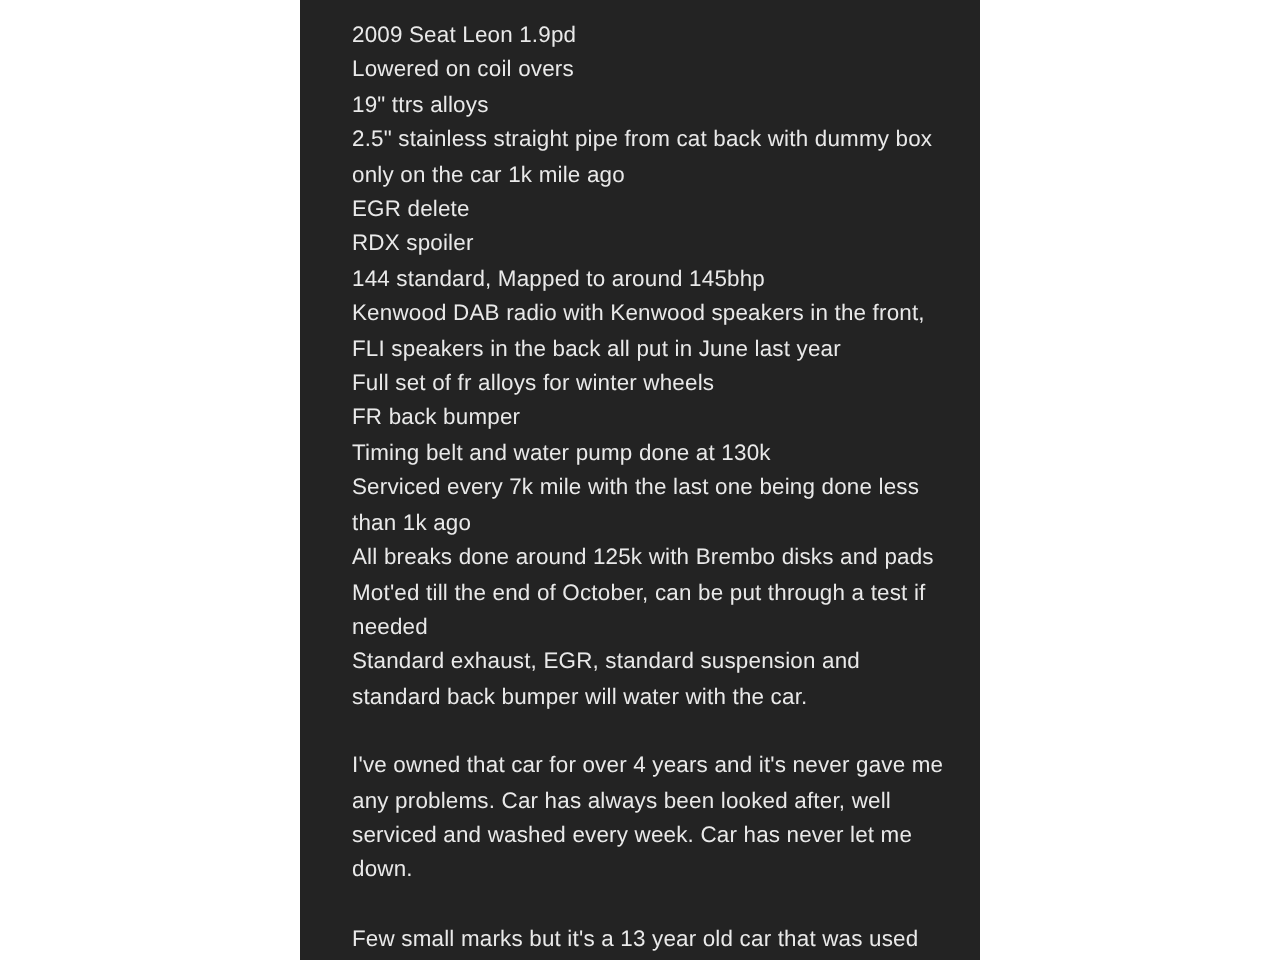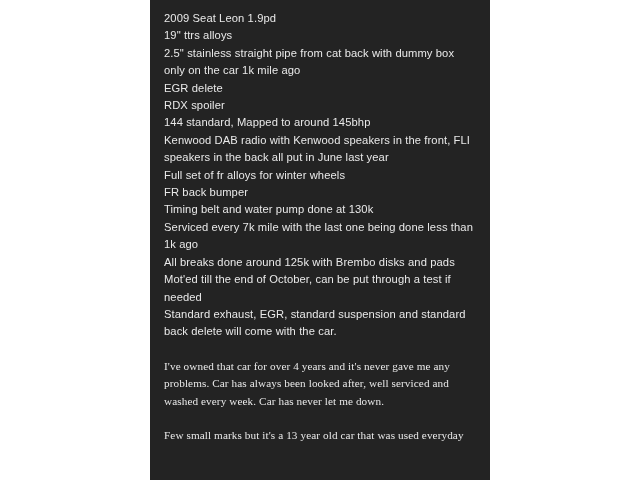--- a/index.html
+++ b/index.html
@@ -30,72 +30,72 @@
   .pad-right { right: 0; }
   #listing-card {
     position: absolute;
     left: 150px;
     top: 0;
     width: 340px;
     height: 480px;
     background: #232323;
     color: #e8e8e8;
     box-sizing: border-box;
-    padding: 10px 14px 8px 14px;
+    padding: 10px 14px 8px 26px;
     overflow: hidden;
   }
   .spec-list {
     margin: 0;
     padding: 0;
     list-style: none;
   }
   .spec-list li {
     font-size: 11.2px;
     line-height: 17.4px;
     color: #e9e9e9;
     margin: 0 0 0 0;
     letter-spacing: 0.1px;
   }
   .para {
     font-size: 11.2px;
     line-height: 17.4px;
     color: #e9e9e9;
     margin: 0;
     letter-spacing: 0.1px;
-    font-family: Liberation Serif, serif;
   }
   .gap {
     height: 17px;
   }
 </style>
 </head>
 <body>
 
 <div id="page">
 
   <div class="pad-left"></div>
   <div class="pad-right"></div>
 
   <div id="listing-card">
 
     <ul class="spec-list">
       <li>2009 Seat Leon 1.9pd</li>
+      <li>Lowered on coil overs</li>
       <li>19" ttrs alloys</li>
       <li>2.5" stainless straight pipe from cat back with dummy box only on the car 1k mile ago</li>
       <li>EGR delete</li>
       <li>RDX spoiler</li>
       <li>144 standard, Mapped to around 145bhp</li>
       <li>Kenwood DAB radio with Kenwood speakers in the front, FLI speakers in the back all put in June last year</li>
       <li>Full set of fr alloys for winter wheels</li>
       <li>FR back bumper</li>
       <li>Timing belt and water pump done at 130k</li>
       <li>Serviced every 7k mile with the last one being done less than 1k ago</li>
       <li>All breaks done around 125k with Brembo disks and pads</li>
       <li>Mot'ed till the end of October, can be put through a test if needed</li>
-      <li>Standard exhaust, EGR, standard suspension and standard back delete will come with the car.</li>
+      <li>Standard exhaust, EGR, standard suspension and standard back bumper will water with the car.</li>
     </ul>
 
     <div class="gap"></div>
 
     <p class="para">I've owned that car for over 4 years and it's never gave me any problems. Car has always been looked after, well serviced and washed every week. Car has never let me down.</p>
 
     <div class="gap"></div>
 
     <p class="para">Few small marks but it's a 13 year old car that was used everyday</p>
 

